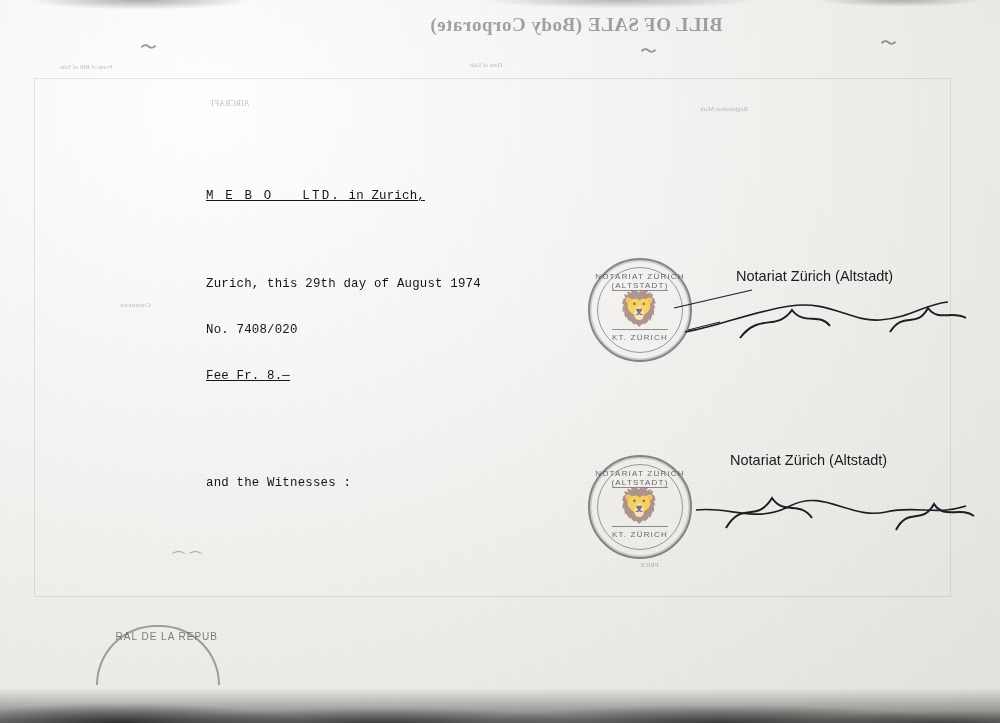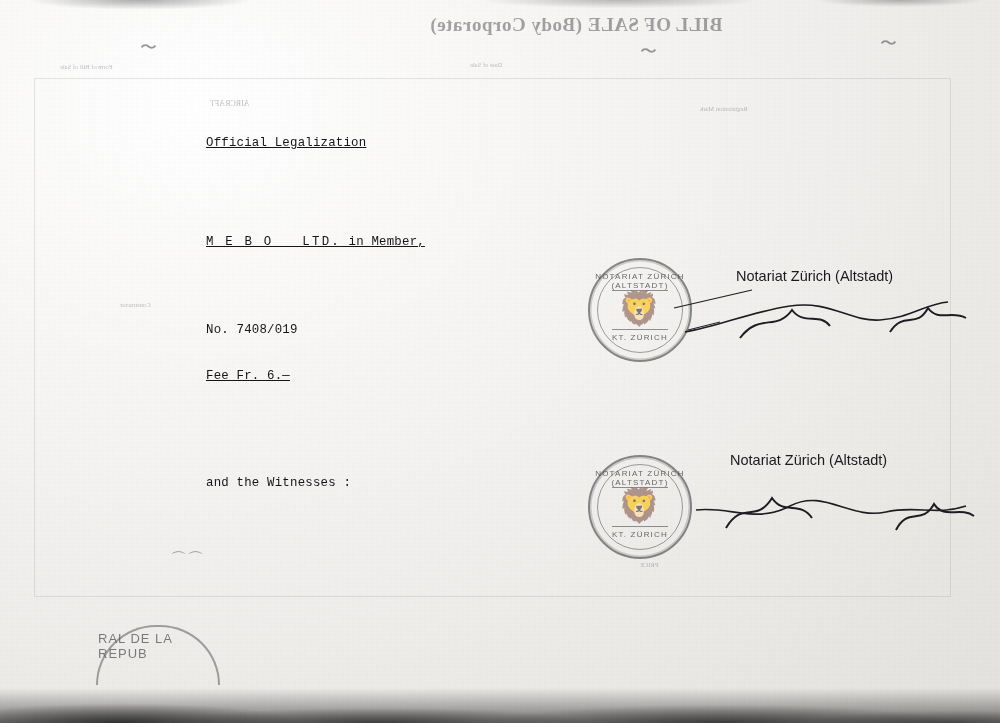--- a/index.html
+++ b/index.html
@@ -170,23 +170,23 @@
     height: 58px;
     border-radius: 60px 60px 0 0;
     border: 2px solid rgba(30,30,30,.55);
     border-bottom: none;
     opacity: .7;
   }
   .seal-arc span {
     position: absolute;
     top: 4px;
     left: 0; right: 0;
-    text-align: left;
+    text-align: right;
     font-family: "Liberation Sans", sans-serif;
-    font-size: 13px;
+    font-size: 10px;
     letter-spacing: 1px;
     color: rgba(30,30,30,.8);
   }
   .squiggle {
     position: absolute;
     color: rgba(50,50,55,.5);
     font-family: "Liberation Serif", serif;
     font-size: 17px;
   }
 </style>
@@ -207,26 +207,26 @@
   <div class="bleed tiny" style="left:700px; top:104px;">Registration Mark</div>
   <div class="bleed tiny" style="left:120px; top:300px;">Constructor</div>
   <div class="bleed tiny" style="left:640px; top:560px;">PRICE</div>
 
   <div class="squiggle" style="left:140px; top:36px;">〜</div>
   <div class="squiggle" style="left:640px; top:40px;">〜</div>
   <div class="squiggle" style="left:880px; top:32px;">〜</div>
   <div class="squiggle" style="left:170px; top:548px;">⌒⌒</div>
 
   <div class="typed">
-    <div class="blk u">Official Legalization</div>
     <div class="gap-md"></div>
-    <div class="blk"><span class="u sp">M E B O   LTD.</span><span class="u"> in Member,</span></div>
+    <div class="blk"><span class="u sp">M E B O   LTD.</span><span class="u"> in Zurich,</span></div>
     <div class="gap-sm"></div>
-    <div class="blk">No. 7408/019</div>
-    <div class="blk u">Fee Fr. 6.—</div>
+    <div class="blk">Zurich, this 29th day of August 1974</div>
+    <div class="blk">No. 7408/020</div>
+    <div class="blk u">Fee Fr. 8.—</div>
     <div class="gap-lg"></div>
     <div class="blk">and the Witnesses :</div>
     <div class="gap-sm"></div>
     
     
     
     
     
     
     

